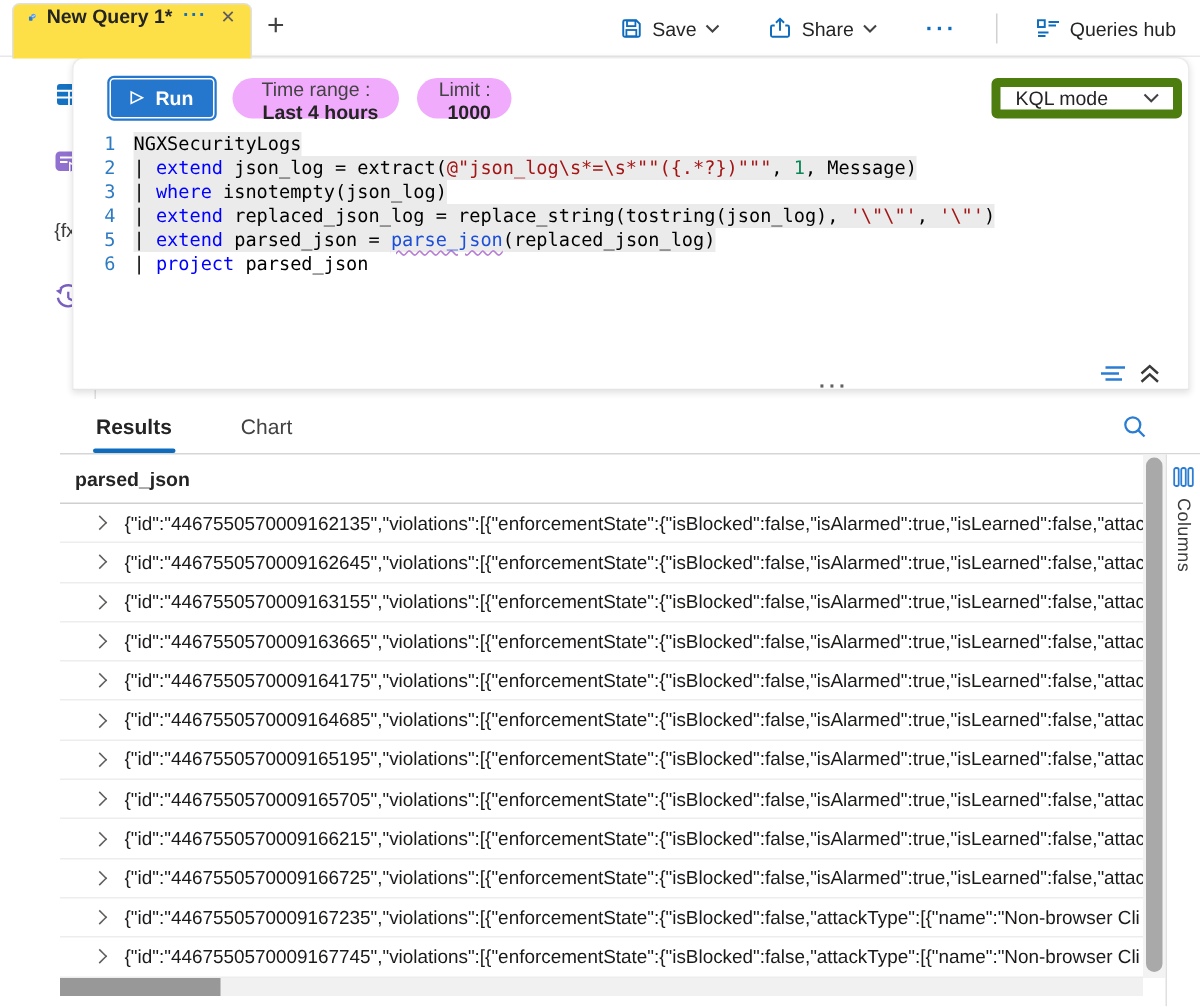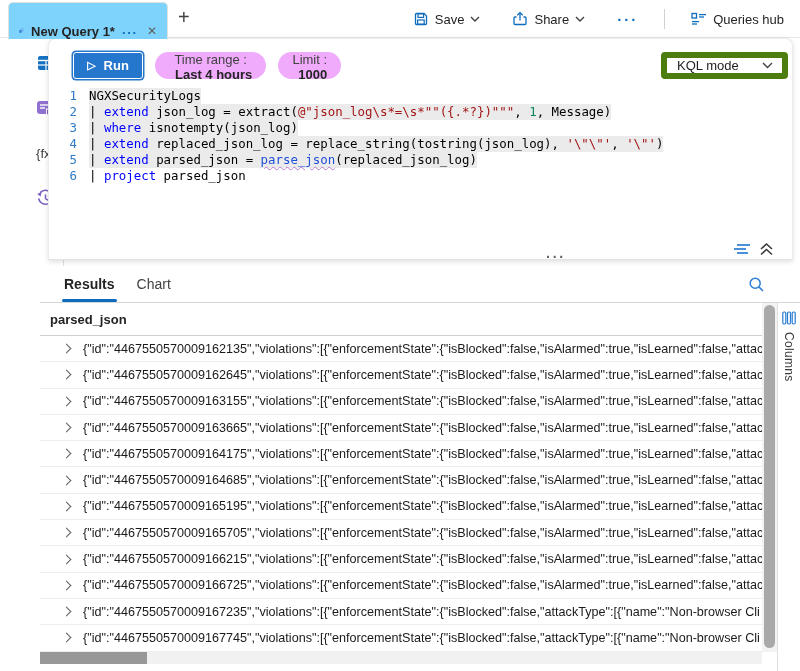--- a/index.html
+++ b/index.html
@@ -2,23 +2,23 @@
 <html><head>
 <meta charset="utf-8">
 <style>
   * { box-sizing: border-box; margin: 0; padding: 0; }
   html,body { background:#fff; }
   body { font-family:"Liberation Sans", sans-serif; color:#242424; }
   #app { position:relative; width:800px; height:671px; background:#fff; overflow:hidden; }
 
   
   .topbar { position:absolute; left:0; top:0; width:800px; height:38px; background:#fff; border-bottom:1px solid #e8e8e8; }
-  .tab { position:absolute; left:8px; top:2px; height:37px; width:160px; background:#7dd3fc;
+  .tab { position:absolute; left:8px; top:2px; height:37px; width:160px; background:#fde047;
          border:1px solid #e0e0e0; border-bottom:none; border-radius:5px 5px 0 0;
-         display:flex; align-items:flex-end; padding:0 8px 0 10px; gap:7px; z-index:2; }
+         display:flex; align-items:flex-start; padding:0 8px 0 10px; gap:7px; z-index:2; }
   .tab-title { font-size:13px; font-weight:700; white-space:nowrap; }
   .tab-dots { color:#0f6cbd; font-weight:700; font-size:13px; letter-spacing:1px; line-height:1; }
   .tab-close { color:#605e5c; font-size:12px; line-height:1; padding:2px; }
   .newtab { position:absolute; left:178px; top:7px; font-size:20px; color:#424242; line-height:1; font-weight:400; }
   .tb-actions { position:absolute; right:6px; top:0; height:38px; display:flex; align-items:center; gap:12px; }
   .tb-btn { display:flex; align-items:center; gap:6px; font-size:13px; color:#242424; padding:0 10px; height:100%; cursor:default; }
   .tb-more { color:#0f6cbd; font-size:15px; font-weight:700; letter-spacing:2px; padding:0 10px; }
   .tb-divider { width:1px; height:20px; background:#d1d1d1; margin:0 4px; }
   .chev-svg { display:inline-block; }
 
@@ -51,21 +51,21 @@
   .tk-str { color:#a31515; }
   .tk-num { color:#098658; }
   .tk-plain { color:#000; }
   .tk-warn { color:#1d4ed8; text-decoration:underline wavy #b77fd4; text-decoration-thickness:1px; text-underline-offset:2px; }
 
   .card-foot { position:absolute; right:18px; bottom:3px; display:flex; align-items:center; gap:8px; }
   .resize-dots { position:absolute; left:546px; top:250px; color:#616161; font-size:14px; font-weight:700; letter-spacing:2px; line-height:1; z-index:3; }
 
   
   .results { position:absolute; left:40px; top:266px; width:760px; height:405px; background:#fff; }
-  .rtabs { position:relative; height:37px; border-bottom:1px solid #d6d6d6; display:flex; align-items:center; padding-left:24px; gap:22px; }
+  .rtabs { position:relative; height:37px; border-bottom:1px solid #d6d6d6; display:flex; align-items:center; padding-left:24px; gap:46px; }
   .rtab { font-size:14px; color:#424242; position:relative; height:100%; display:flex; align-items:center; }
   .rtab.active { font-weight:700; color:#242424; }
   .rtab.active::after { content:""; position:absolute; left:-2px; right:-2px; bottom:0; height:3px; background:#0f6cbd; border-radius:2px; }
   .rsearch { position:absolute; right:35px; top:10px; }
 
   .ghead { height:33px; border-bottom:1px solid #cfcfcf; display:flex; align-items:center; padding-left:10px;
            font-size:13px; font-weight:700; width:722px; }
   .grows { width:722px; }
   .grow { height:26.3px; border-bottom:1px solid #ededed; display:flex; align-items:center; overflow:hidden; }
   .chev { flex:0 0 auto; width:7px; height:7px; border-top:1.6px solid #605e5c; border-right:1.6px solid #605e5c; transform:rotate(45deg); margin-left:23px; }

